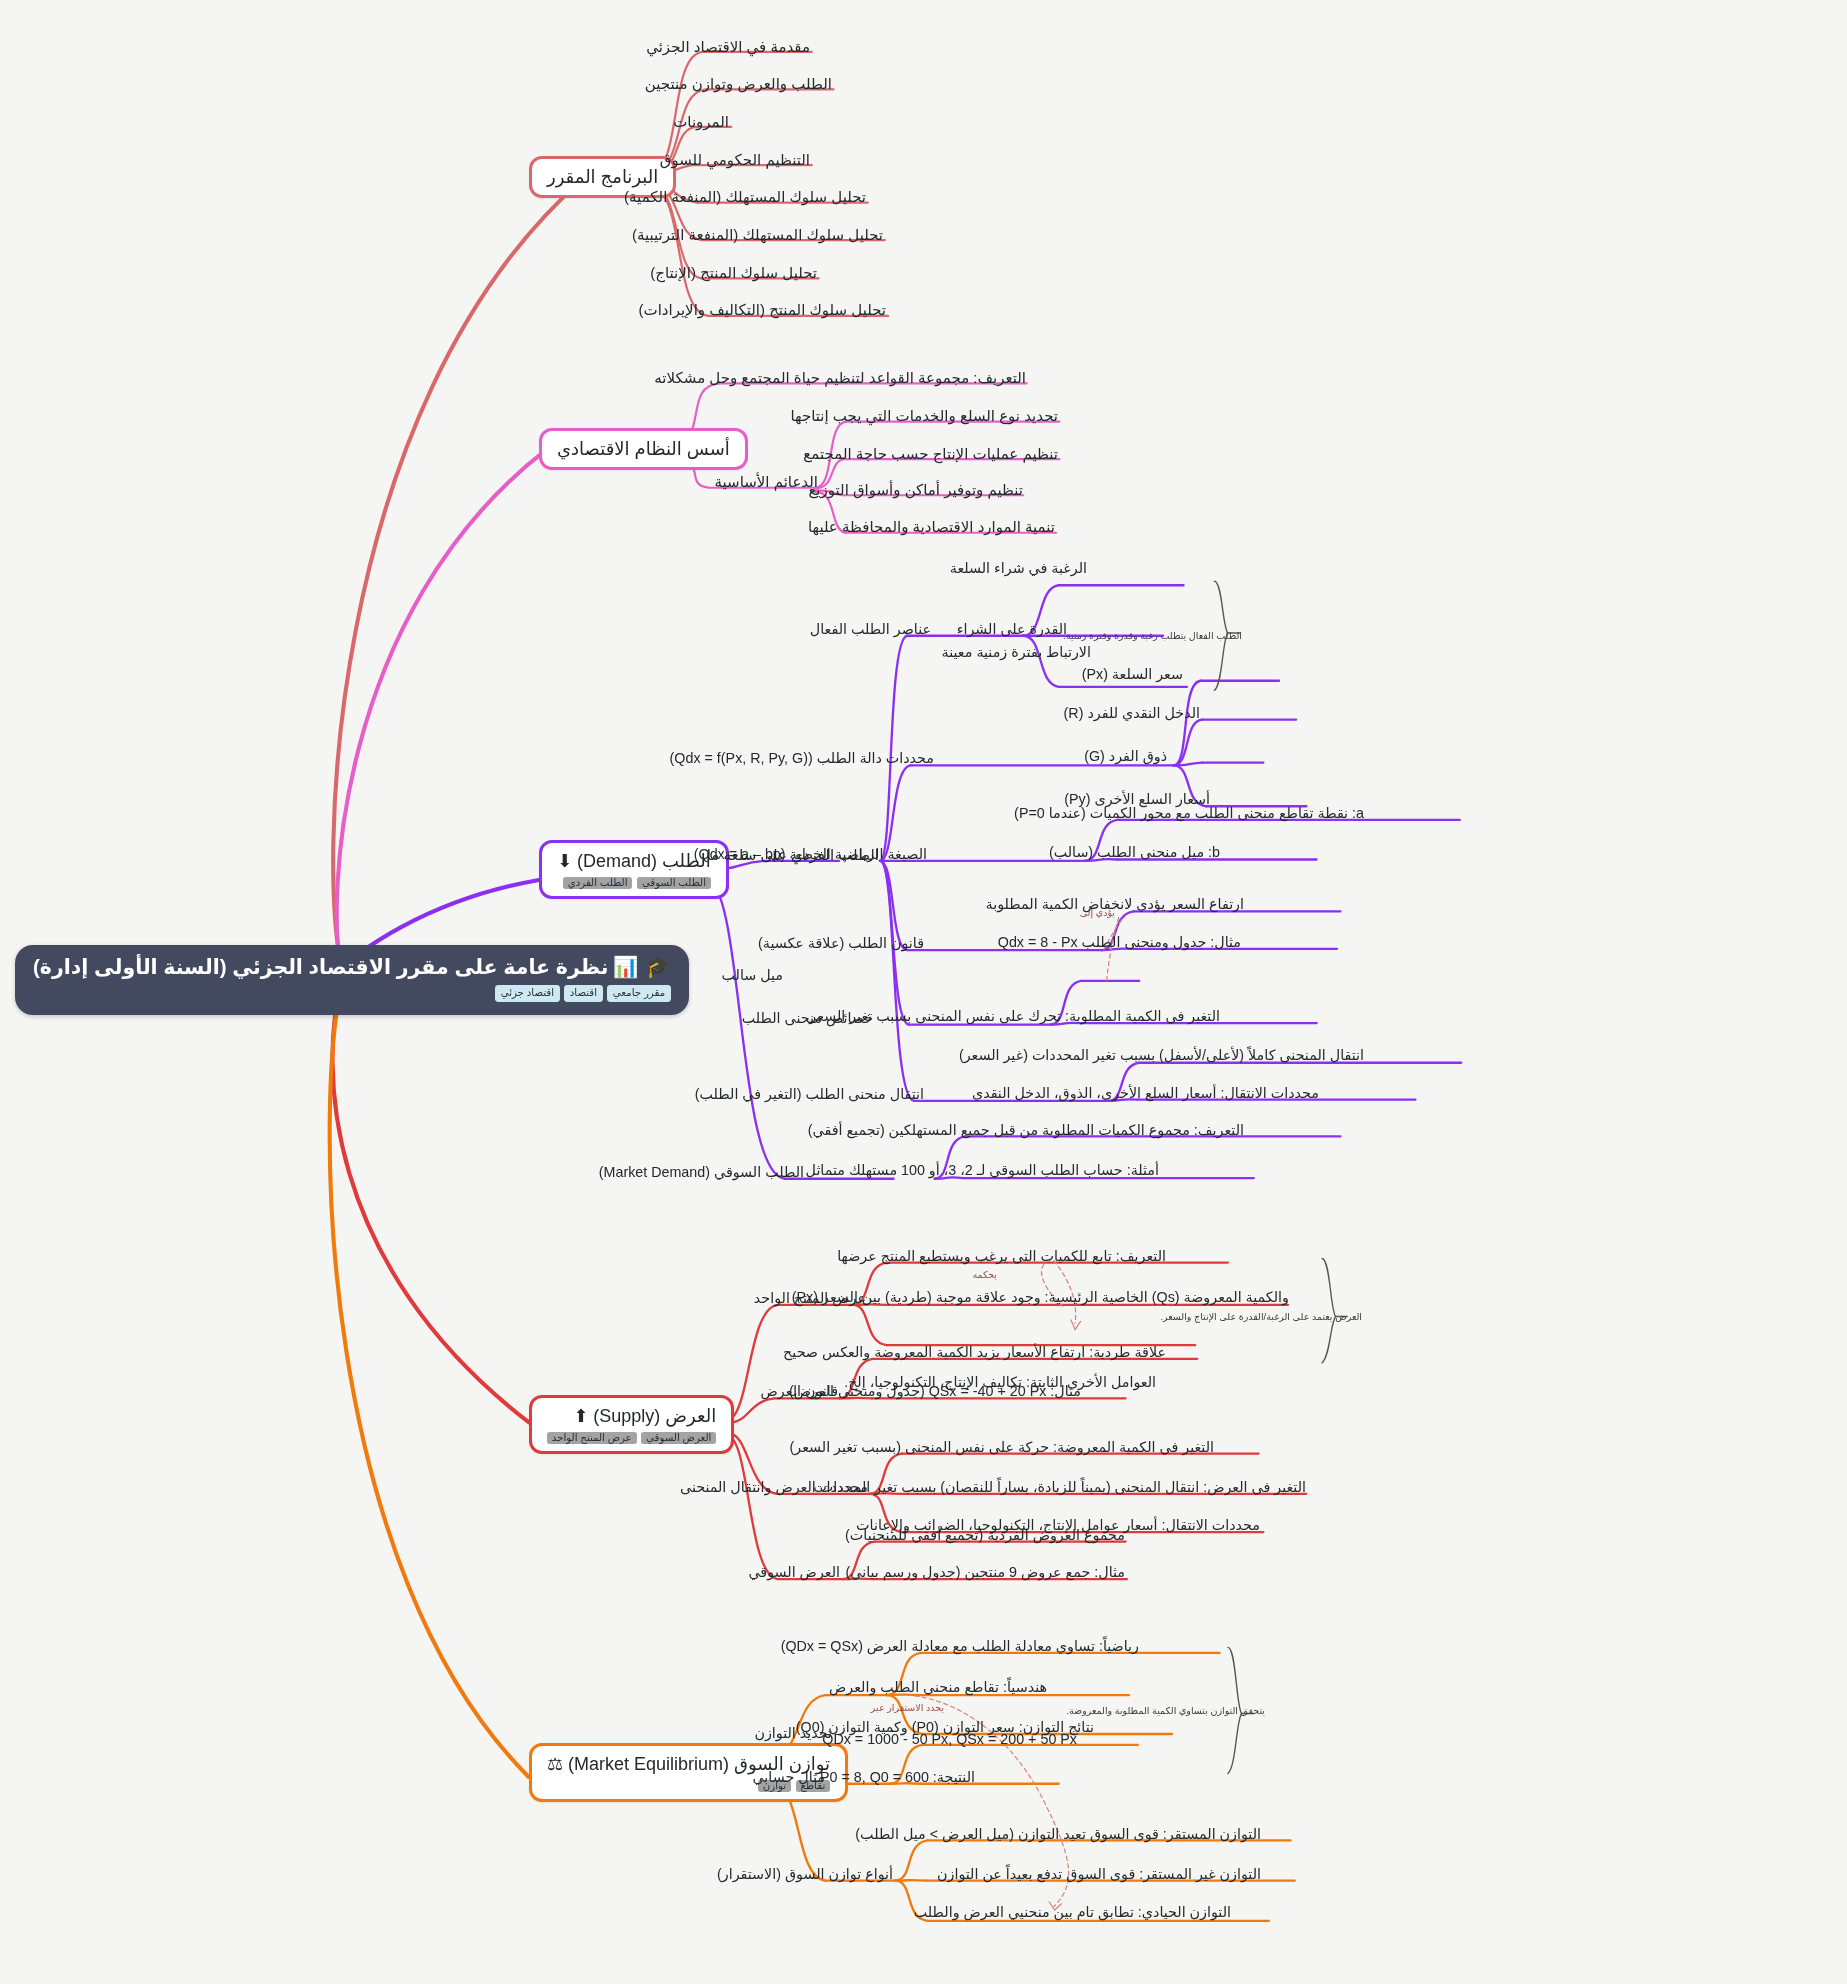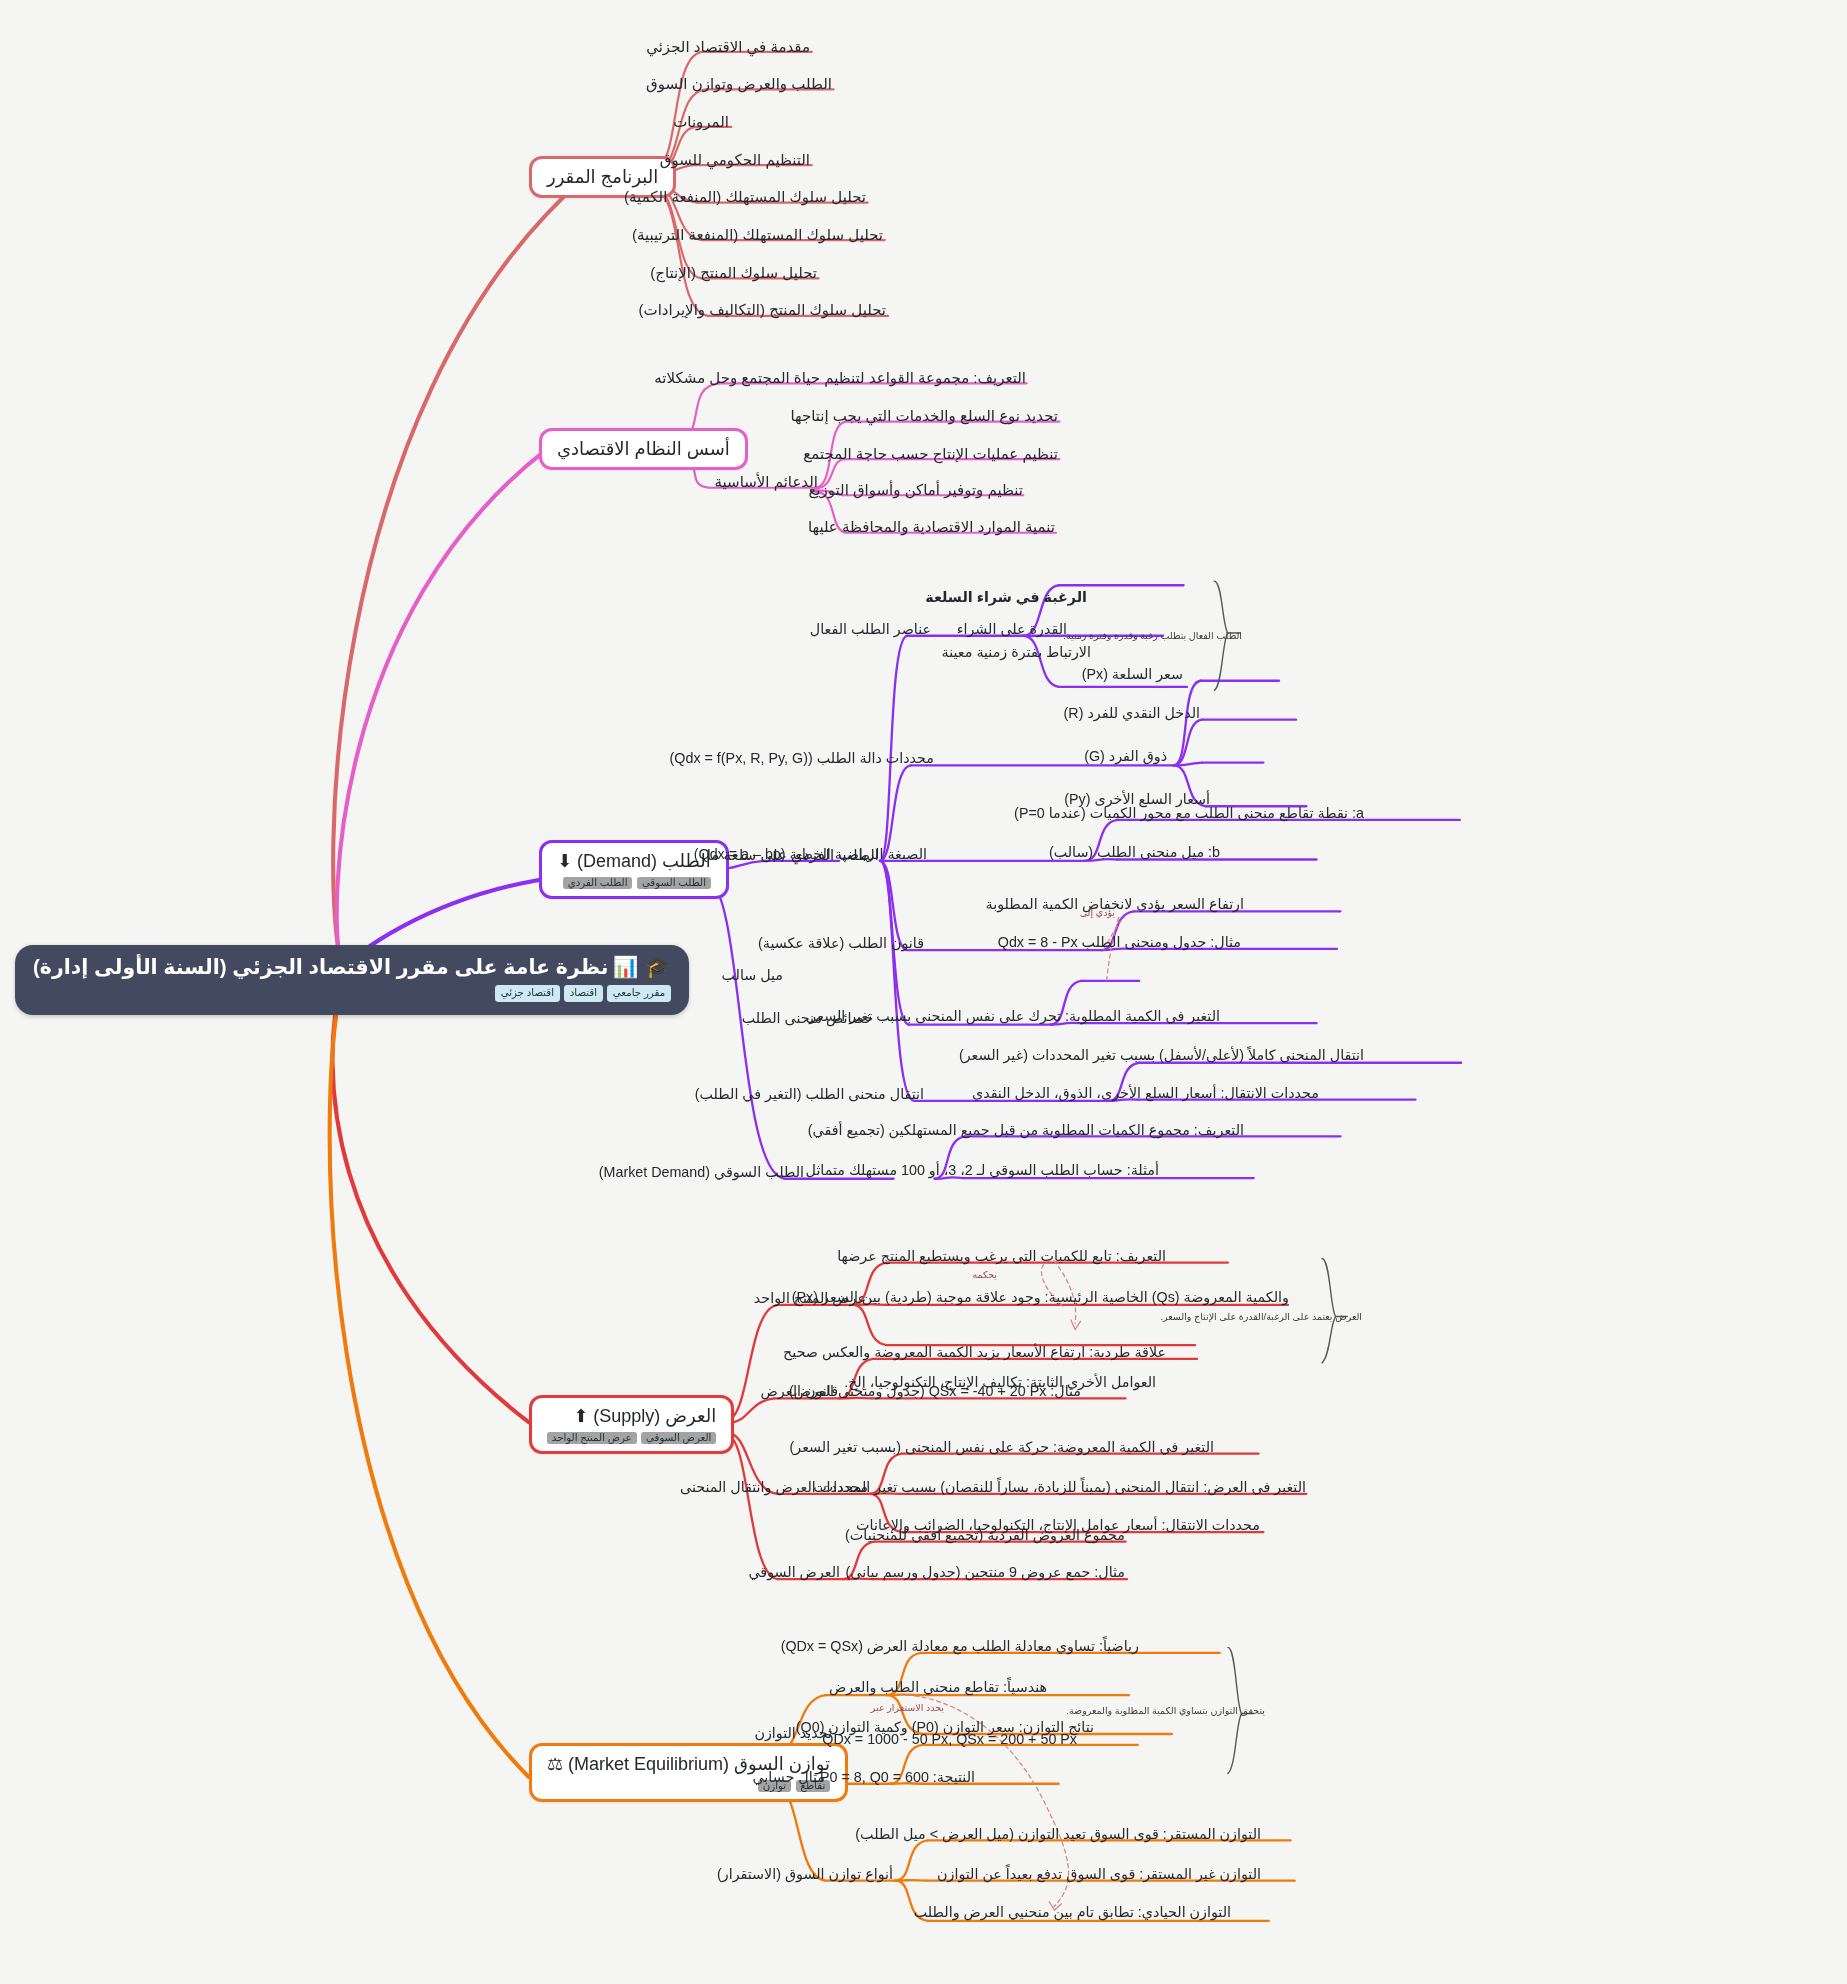--- a/index.html
+++ b/index.html
@@ -255,21 +255,21 @@
       <span class="tag">اقتصاد</span>
       <span class="tag">اقتصاد جزئي</span>
     </div>
   </div>
 
   <div class="node pill b-red" style="left:529px;top:156px;">
     <div class="pill-title">البرنامج المقرر</div>
   </div>
 
   <div class="node t" style="right:1038px;top:38px;">مقدمة في الاقتصاد الجزئي</div>
-  <div class="node t" style="right:1016px;top:75px;">الطلب والعرض وتوازن السوق</div>
+  <div class="node t" style="right:1016px;top:75px;">الطلب والعرض وتوازن منتجين</div>
   <div class="node t" style="right:1119px;top:113px;">المرونات</div>
   <div class="node t" style="right:1038px;top:151px;">التنظيم الحكومي للسوق</div>
   <div class="node t" style="right:982px;top:188px;">تحليل سلوك المستهلك (المنفعة الكمية)</div>
   <div class="node t" style="right:965px;top:226px;">تحليل سلوك المستهلك (المنفعة الترتيبية)</div>
   <div class="node t" style="right:1031px;top:264px;">تحليل سلوك المنتج (الإنتاج)</div>
   <div class="node t" style="right:962px;top:301px;">تحليل سلوك المنتج (التكاليف والإيرادات)</div>
 
   <div class="node pill b-pink" style="left:539px;top:428px;">
     <div class="pill-title">أسس النظام الاقتصادي</div>
   </div>
@@ -289,21 +289,21 @@
     </div>
     <div class="tags">
       <span class="tag">الطلب السوقي</span>
       <span class="tag">الطلب الفردي</span>
     </div>
   </div>
 
   <div class="node t" style="right:969px;top:846px;">الطلب الفردي على سلعة ما</div>
 
   <div class="node t2" style="right:917px;top:621px;">عناصر الطلب الفعال</div>
-  <div class="node t2" style="right:761px;top:589px;font-weight:bold;">الرغبة في شراء السلعة</div>
+  <div class="node t2" style="right:761px;top:560px;">الرغبة في شراء السلعة</div>
   <div class="node t2" style="right:781px;top:621px;">القدرة على الشراء</div>
   <div class="node t2" style="right:757px;top:644px;">الارتباط بفترة زمنية معينة</div>
   <div class="node note" style="right:606px;top:630px;">الطلب الفعال يتطلب رغبة وقدرة وفترة زمنية.</div>
 
   <div class="node t2" style="right:914px;top:750px;">محددات دالة الطلب (Qdx = f(Px, R, Py, G))</div>
   <div class="node t2" style="right:665px;top:666px;">سعر السلعة (Px)</div>
   <div class="node t2" style="right:648px;top:705px;">الدخل النقدي للفرد (R)</div>
   <div class="node t2" style="right:681px;top:748px;">ذوق الفرد (G)</div>
   <div class="node t2" style="right:638px;top:791px;">أسعار السلع الأخرى (Py)</div>
 

